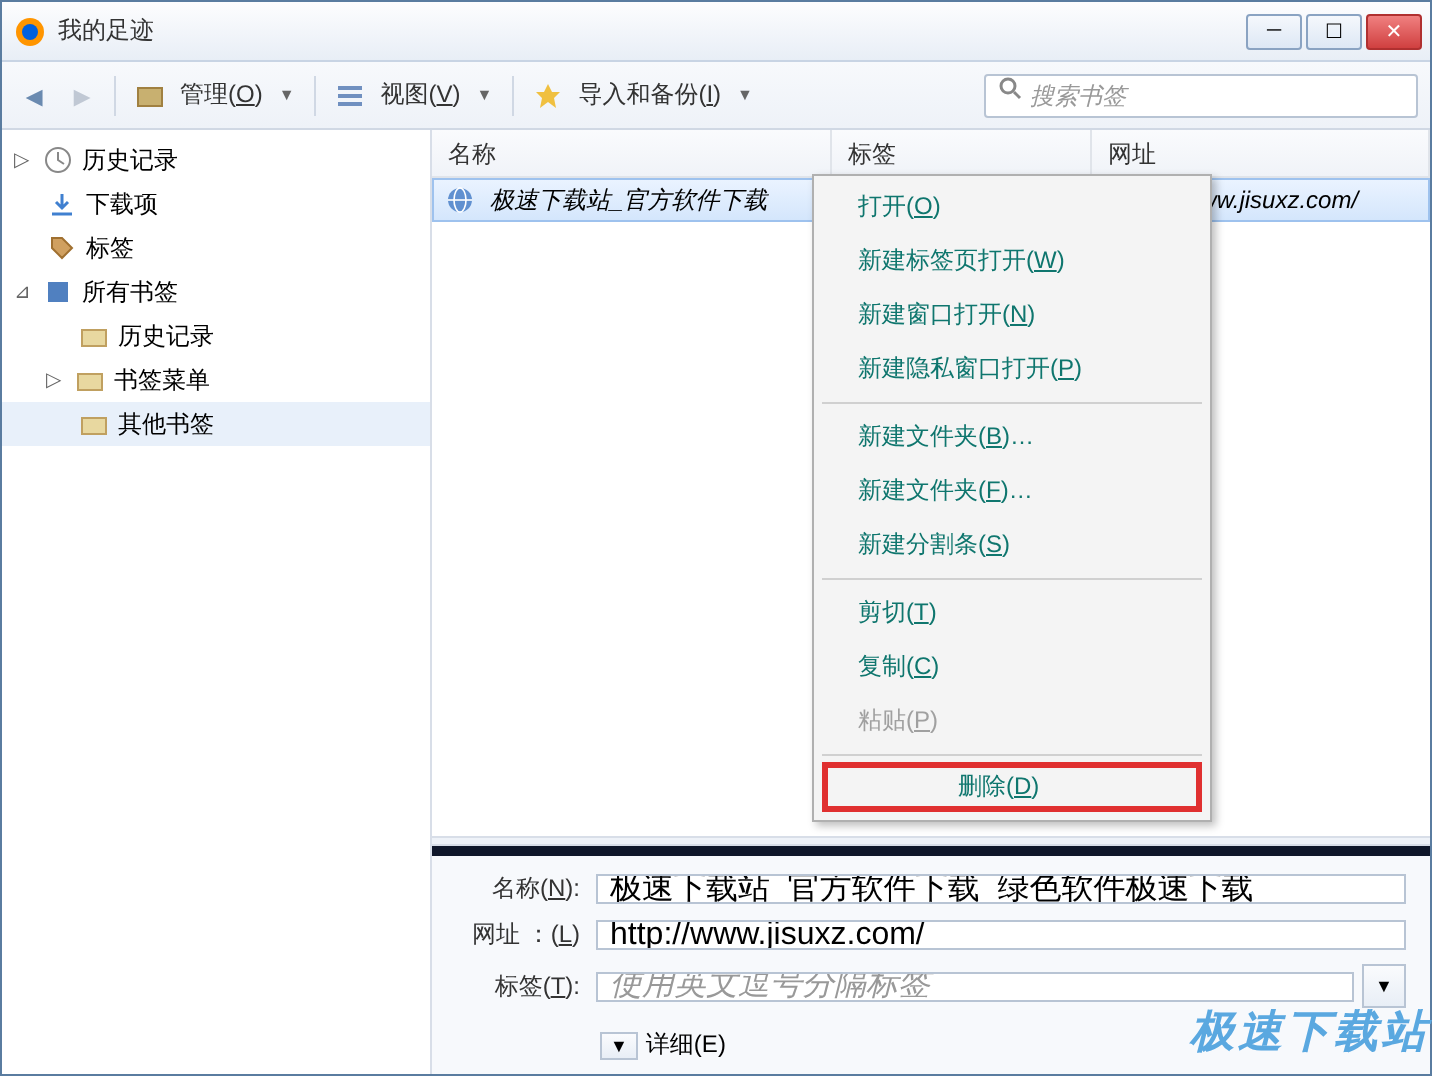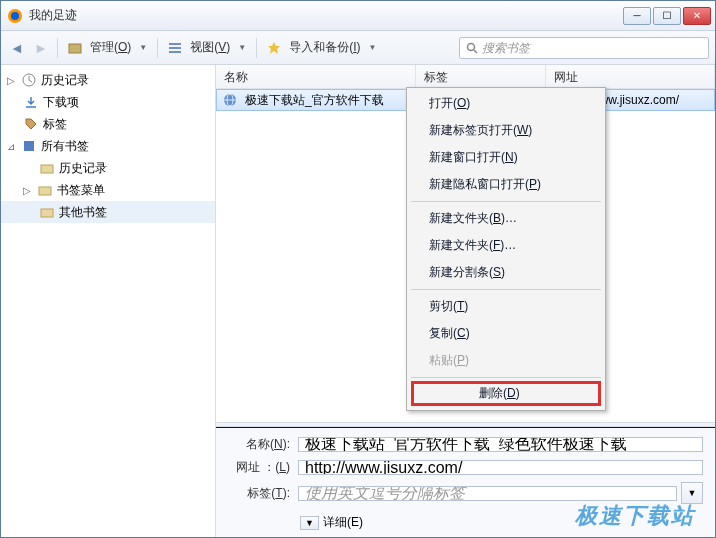--- a/index.html
+++ b/index.html
@@ -10,56 +10,56 @@
 .title-text { flex: 1; font-size: 12px; color: #333; }
 .win-btns { display: flex; gap: 2px; margin-right: 4px; }
 .win-btn { width: 28px; height: 18px; border: 1px solid #8aa3c2; border-radius: 2px; display: flex; align-items: center; justify-content: center; font-size: 10px; background: linear-gradient(#f5f8fc,#dde8f5); }
 .win-btn.close { background: linear-gradient(#f08080,#d04040); border-color: #b03030; color: #fff; }
 .toolbar { height: 34px; background: linear-gradient(#f7f9fc,#eef2f8); border-bottom: 1px solid #d0d8e4; display: flex; align-items: center; padding: 0 6px; gap: 4px; }
 .nav-arrow { width: 20px; height: 20px; display: flex; align-items: center; justify-content: center; color: #6a8ab0; font-size: 14px; }
 .tool-sep { width: 1px; height: 20px; background: #d0d8e4; margin: 0 2px; }
 .tool-item { display: flex; align-items: center; gap: 8px; font-size: 12px; color: #333; padding: 2px 4px; }
 .tool-item .u { text-decoration: underline; }
 .drop { font-size: 8px; color: #666; }
-.search-box { margin-left: auto; width: 250px; height: 22px; border: 1px solid #b8c4d4; border-radius: 2px; display: flex; align-items: center; padding: 0 6px; background: #fff; }
+.search-box { margin-left: auto; width: 217px; height: 22px; border: 1px solid #b8c4d4; border-radius: 2px; display: flex; padding: 0 6px; background: #fff; }
 .search-box input { border: none; outline: none; font-size: 12px; width: 100%; color: #333; }
 .search-box input::placeholder { color: #999; font-style: italic; }
 .content { flex: 1; display: flex; min-height: 0; }
 .sidebar { width: 215px; border-right: 1px solid #d8dee8; background: #fff; padding: 4px 0; font-size: 12px; overflow: auto; }
 .tree-item { display: flex; align-items: center; height: 22px; padding-left: 6px; gap: 4px; }
 .tree-item.level1 { padding-left: 22px; }
 .tree-item.level2 { padding-left: 38px; }
 .tree-item.selected { background: #e8f0fa; }
 .tree-arrow { width: 10px; font-size: 10px; color: #666; }
 .tree-icon { width: 16px; height: 16px; display: flex; align-items: center; justify-content: center; }
 .main { flex: 1; display: flex; flex-direction: column; min-width: 0; position: relative; }
 .list-header { height: 24px; display: flex; border-bottom: 1px solid #e0e4ea; background: linear-gradient(#fafbfd,#f0f3f8); font-size: 12px; color: #333; }
 .list-header > div { padding: 4px 8px; border-right: 1px solid #e0e4ea; }
 .col-name { width: 200px; } .col-tag { width: 130px; } .col-url { flex: 1; }
 .list-body { flex: 1; overflow: auto; }
 .list-row { height: 22px; display: flex; align-items: center; font-size: 12px; background: linear-gradient(#eaf3ff,#d4e6fc); border: 1px solid #9ec2ee; }
-.list-row > div { padding: 0 8px; white-space: nowrap; overflow: hidden; text-overflow: ellipsis; }
+.list-row > div { padding: 0 8px; white-space: nowrap; overflow: hidden; text-overflow: ellipsis; font-style: italic; }
 .row-icon { width: 14px; height: 14px; margin-left: 6px; }
 .context-menu { position: absolute; top: 22px; left: 190px; width: 200px; background: #f4f4f4; border: 1px solid #b0b0b0; box-shadow: 2px 2px 4px rgba(0,0,0,0.25); font-size: 12px; padding: 2px; z-index: 10; }
-.ctx-item { padding: 5px 20px; color: #0f172a; }
+.ctx-item { padding: 5px 20px; color: #0f766e; }
 .ctx-item .u { text-decoration: underline; }
 .ctx-item.disabled { color: #a0a0a0; }
 .ctx-sep { height: 1px; background: #d0d0d0; margin: 3px 2px; }
 .ctx-highlight { border: 3px solid #e03030; margin: 2px; }
 .ctx-highlight .ctx-item { padding: 1px 17px; margin-left: 48px; }
 .details-sep { height: 5px; background: #eef2f8; border-top: 1px solid #d8dee8; border-bottom: 1px solid #d8dee8; }
-.details { padding: 8px 12px 4px; background: #f7f9fc; border-top: 1px solid #0f172a; }
+.details { padding: 8px 12px 4px; background: #f7f9fc; border-top: 5px solid #0f172a; }
 .detail-row { display: flex; align-items: center; margin-bottom: 6px; font-size: 12px; }
 .detail-label { width: 70px; text-align: right; padding-right: 8px; color: #333; }
 .detail-label .u { text-decoration: underline; }
 .detail-input { flex: 1; height: 15px; border: 1px solid #b8c4d4; padding: 0 6px; font-size: 16px; }
 .detail-input::placeholder { color: #999; font-style: italic; }
 .tag-drop { width: 22px; height: 22px; border: 1px solid #b8c4d4; margin-left: 4px; display: flex; align-items: center; justify-content: center; background: linear-gradient(#fafbfd,#e8eef6); }
 .expand-row { display: flex; align-items: center; font-size: 12px; padding: 4px 0 2px 72px; gap: 4px; }
-.watermark { position: absolute; right: 20px; bottom: 6px; font-size: 22px; color: #5aa8e0; font-style: italic; font-weight: bold; letter-spacing: 2px; pointer-events: none; }
+.watermark { position: absolute; right: 0; bottom: 6px; font-size: 22px; color: #5aa8e0; font-style: italic; font-weight: bold; letter-spacing: 2px; pointer-events: none; }
 svg { display: block; }
 </style>
 </head>
 <body>
 
 <div class="window">
   <div class="titlebar">
     <span class="title-icon">
       <svg viewBox="0 0 16 16">
           <circle cx="8" cy="8" r="7" fill="#ff9500"></circle>

